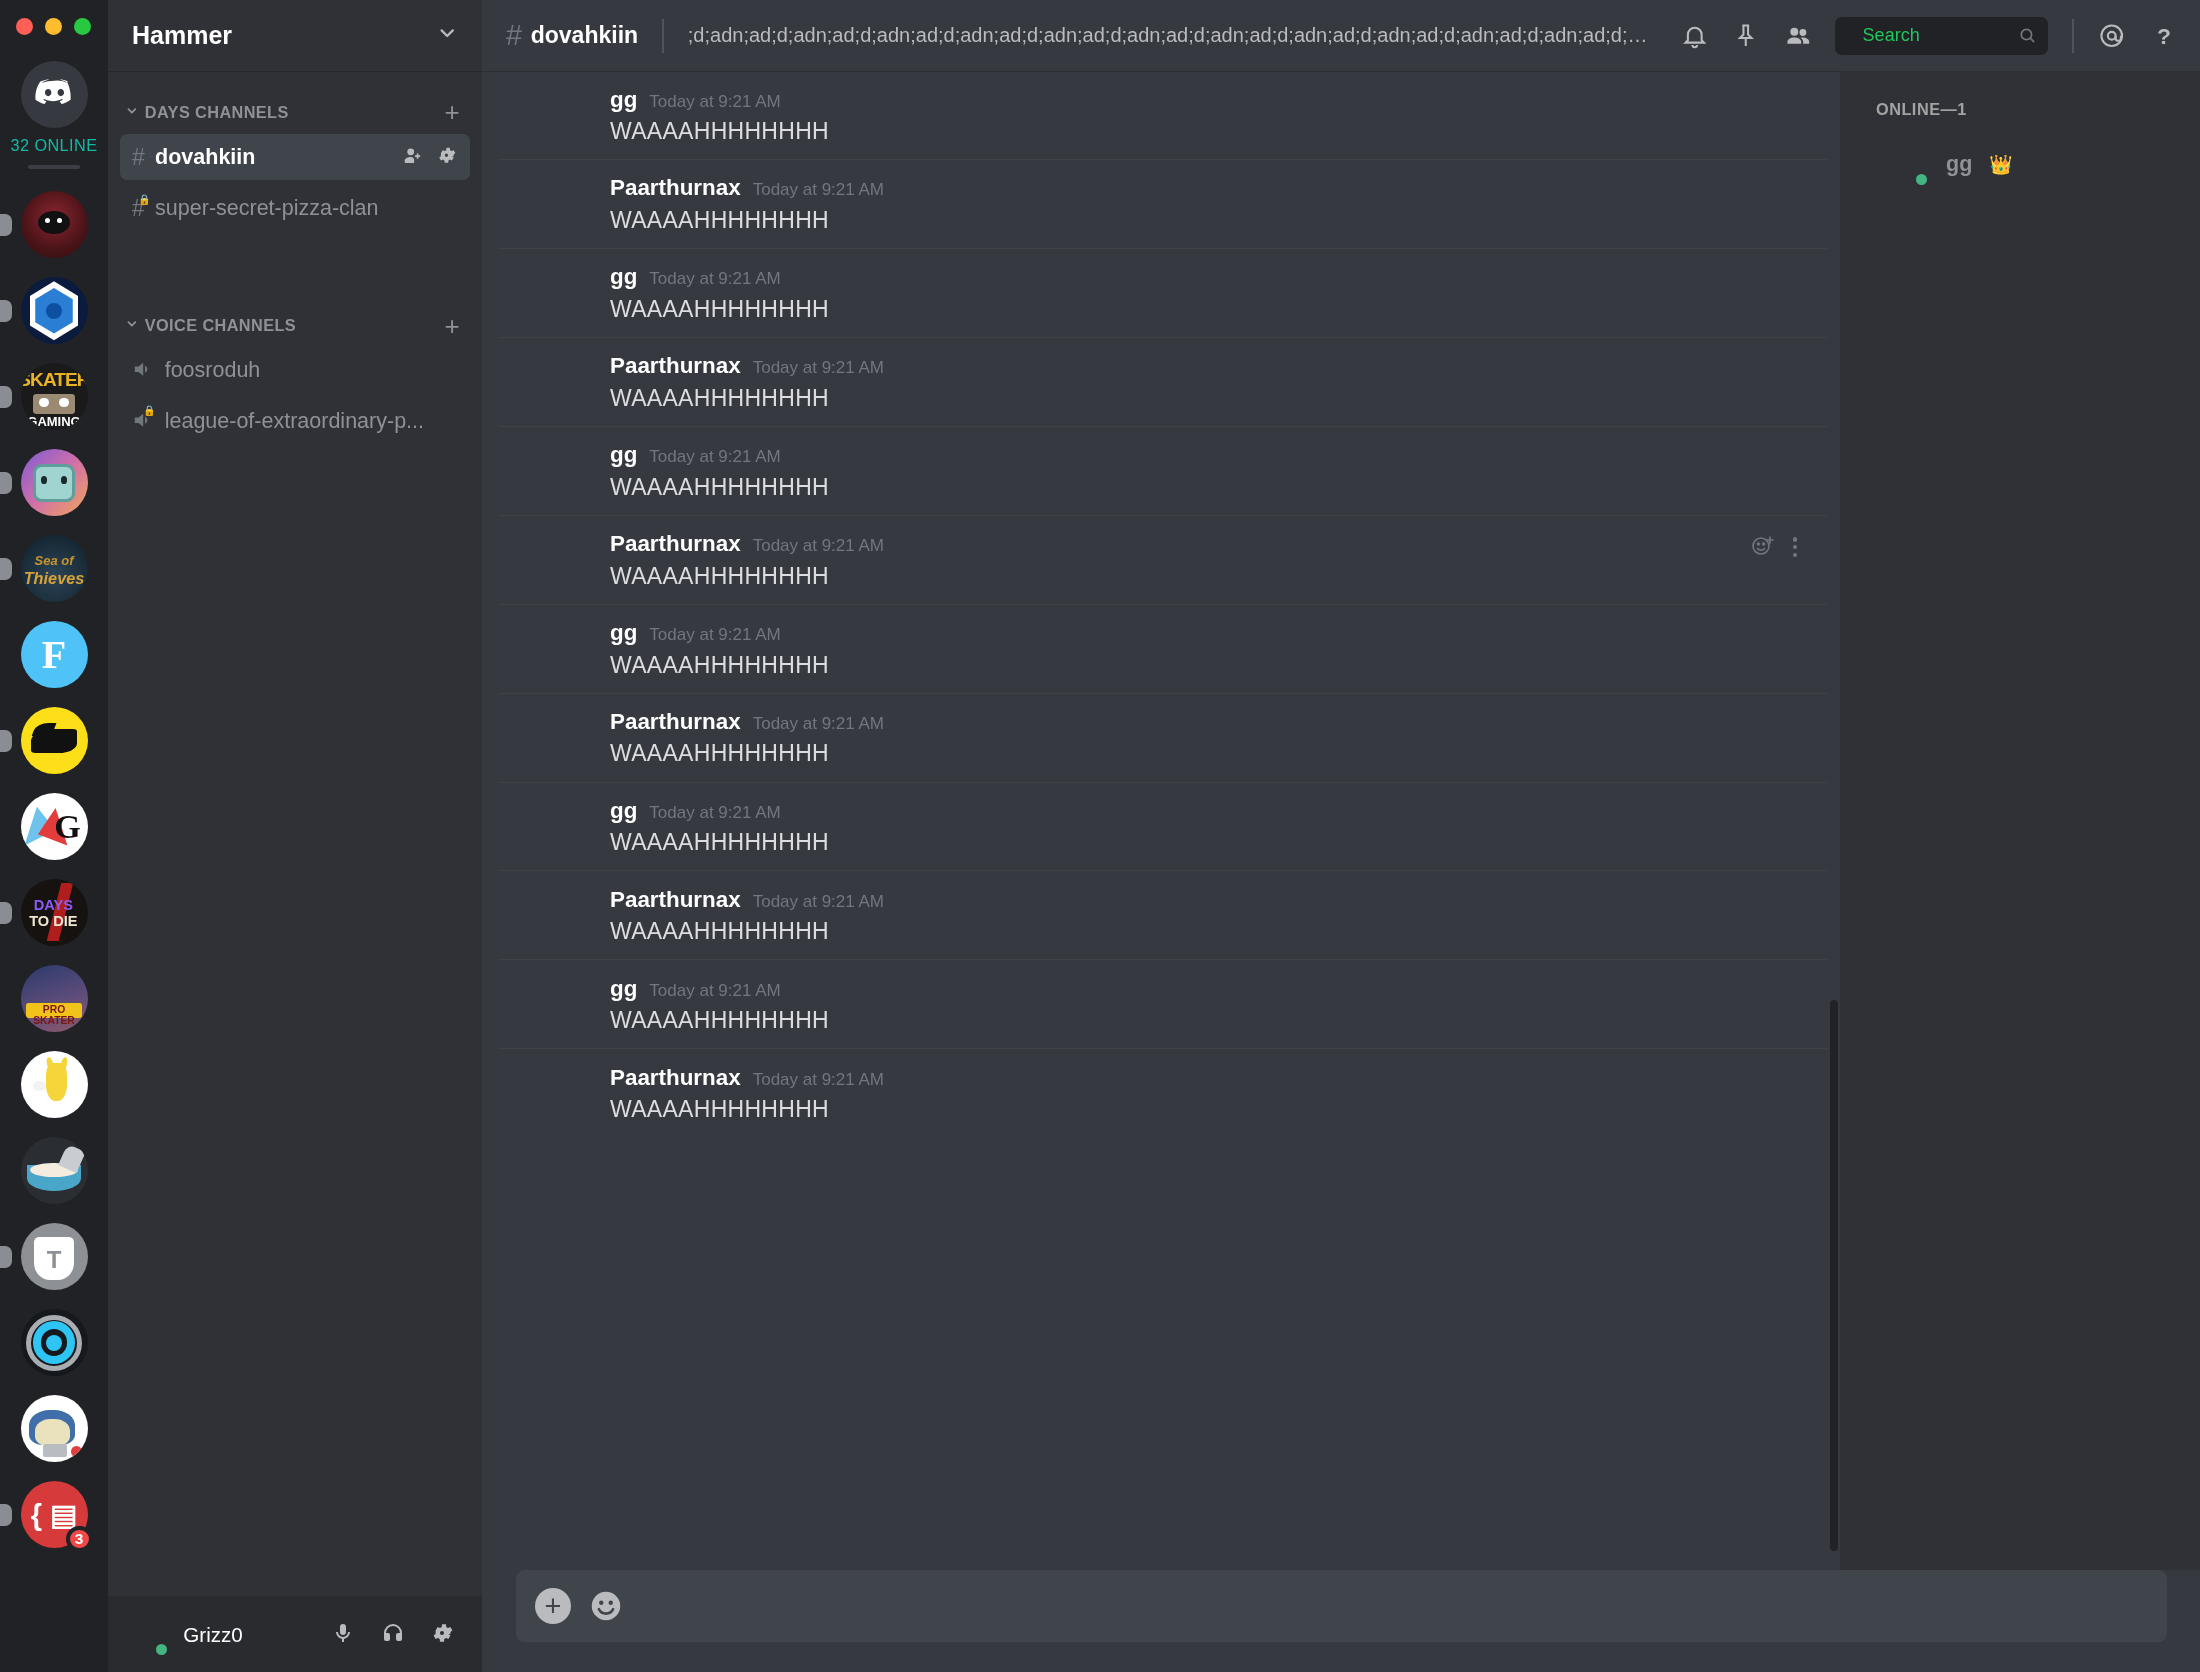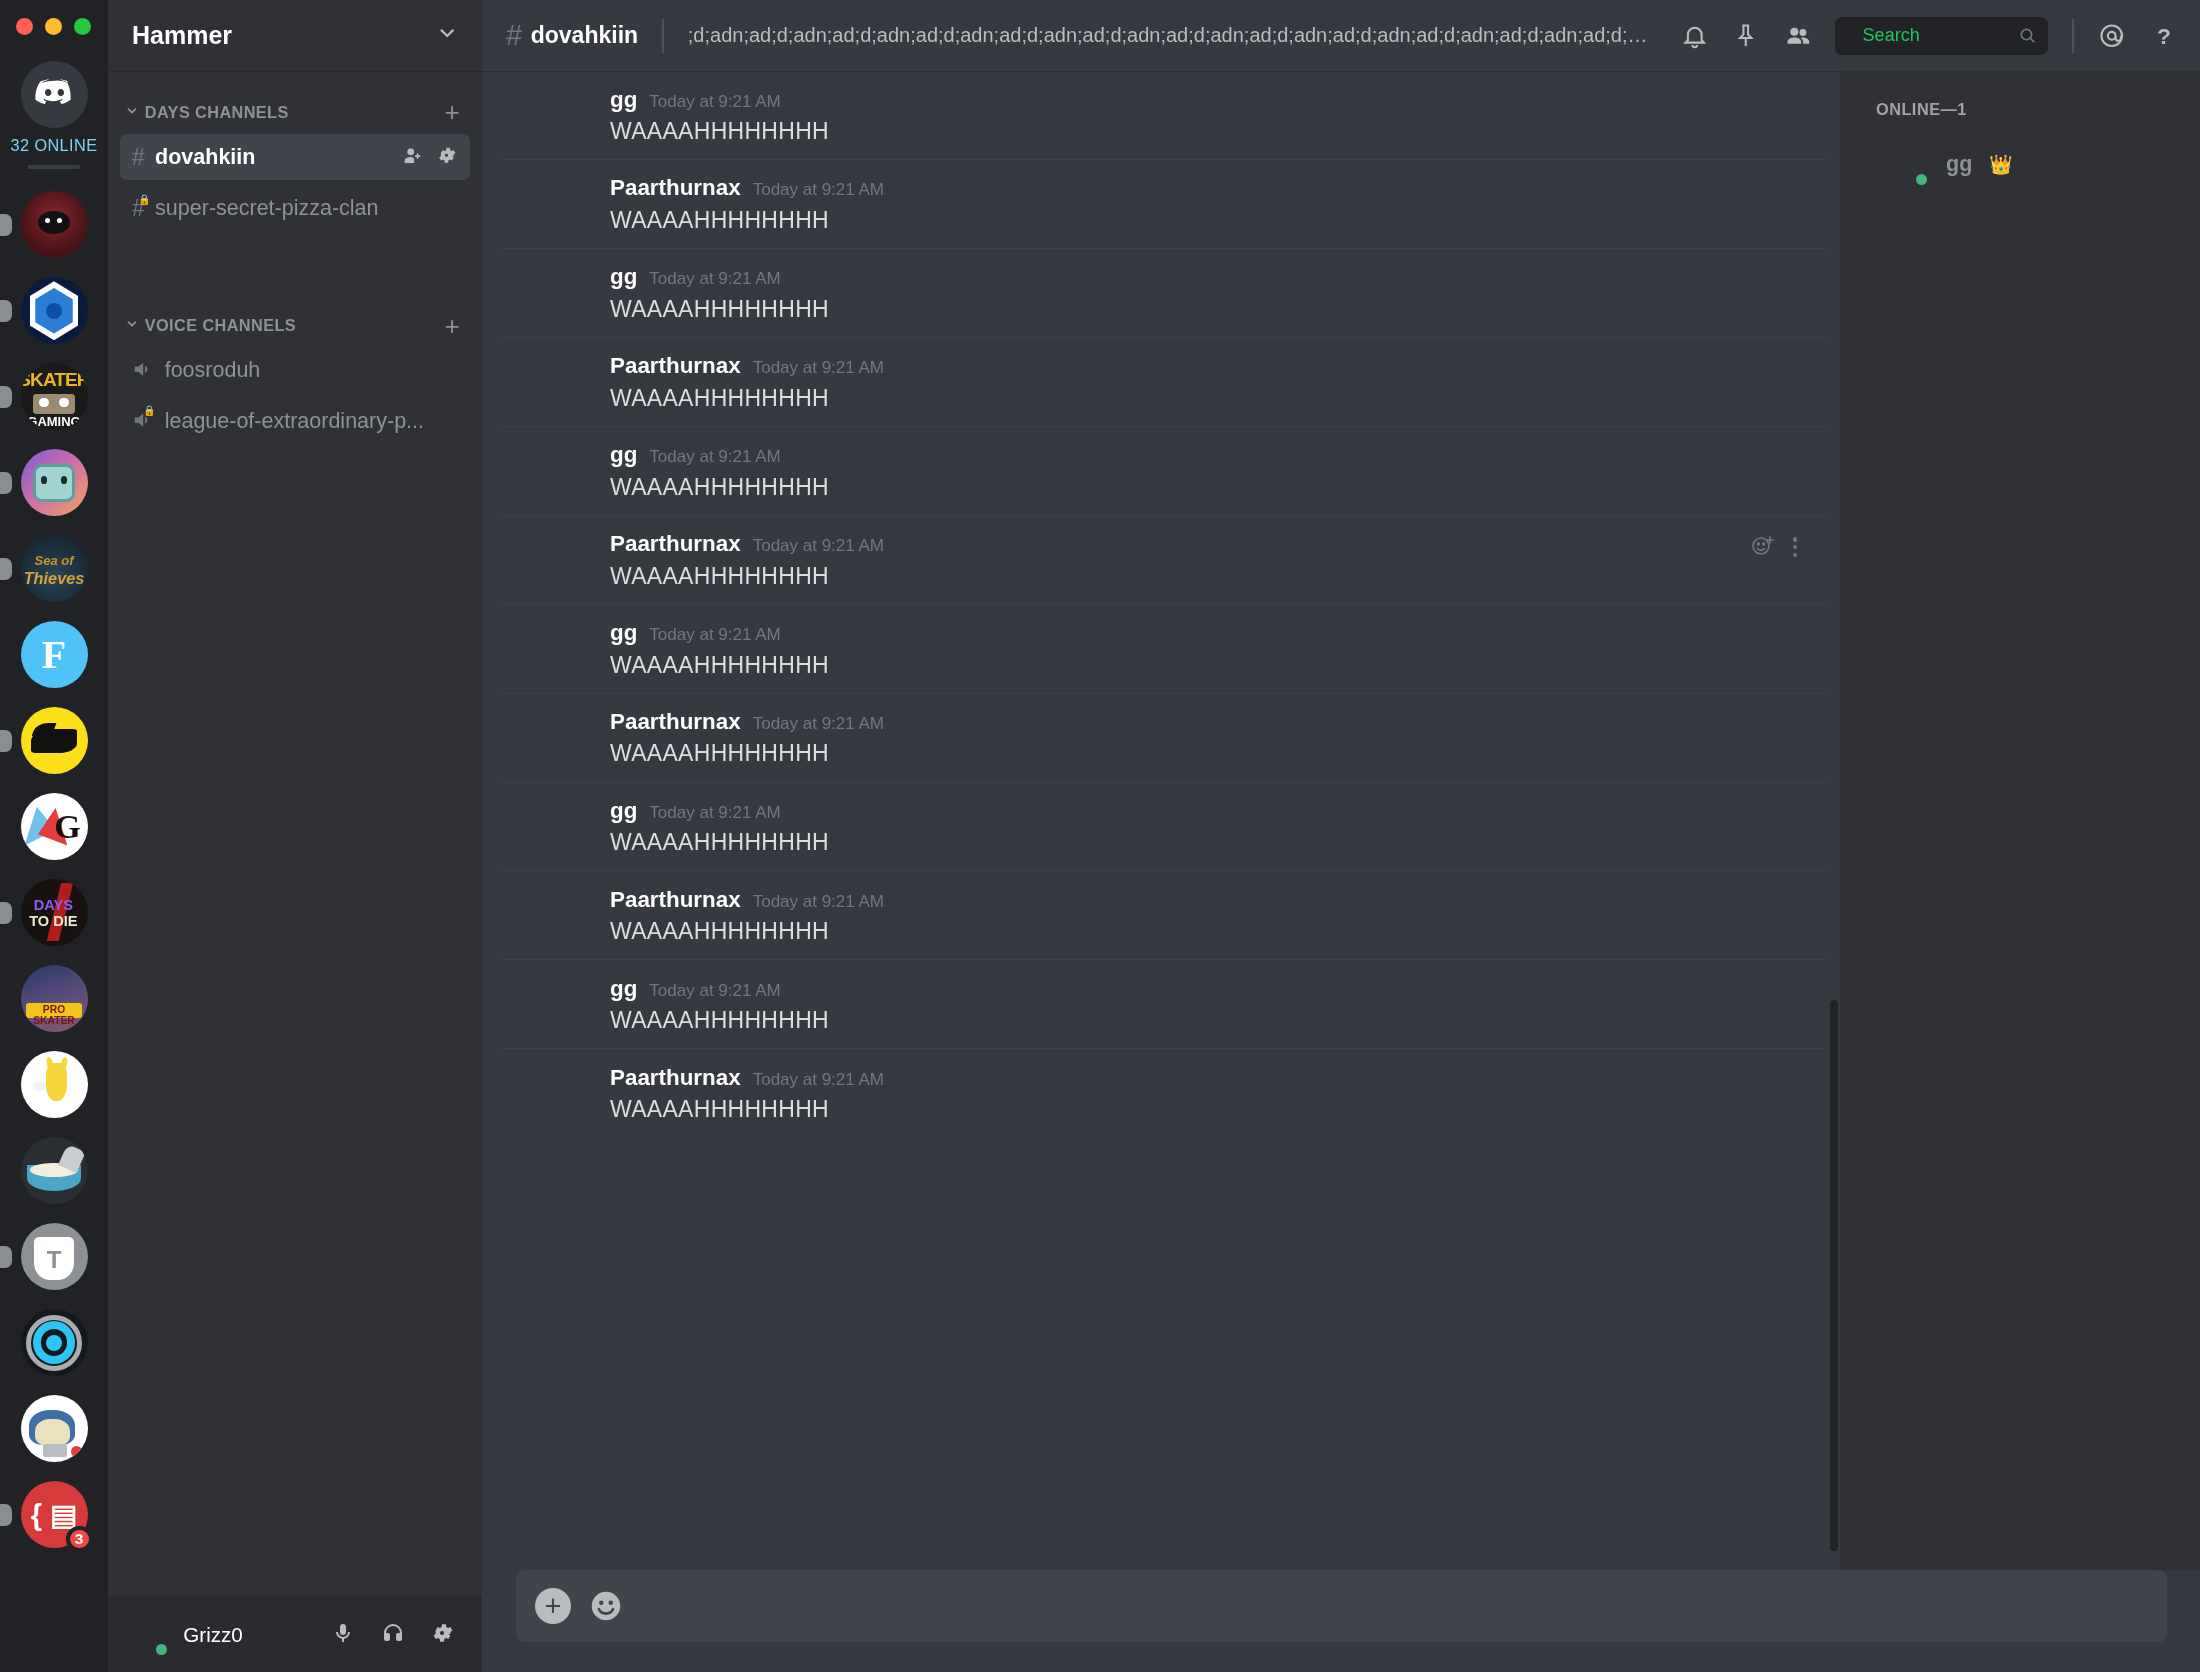--- a/index.html
+++ b/index.html
@@ -29,21 +29,21 @@
     overflow: hidden; position: relative;
     display: flex; align-items: center; justify-content: center;
     font-weight: bold; color: #fff; flex: 0 0 67px;
   }
   .server-slot { position: relative; margin-bottom: 19px; display:flex; align-items:center; justify-content:center; width:108px; }
   .pill {
     position: absolute; left: 0; width: 12px; height: 22.4px;
     background: #8a8e94; border-radius: 0 6.9px 6.9px 0;
   }
   .online-count {
-    color: #7dd3fc; font-size: 16.3px; letter-spacing: 0.4px;
+    color: #14b8a6; font-size: 16.3px; letter-spacing: 0.4px;
     margin-top: 8.6px; margin-bottom: 10.3px; font-weight: 500;
   }
   .rail-sep { width: 52px; height: 3.4px; background: #3a3d43; border-radius: 1.7px; margin-bottom: 22.4px; }
   .home-icon { background: #36393f; }
   .home-icon svg { width: 41px; height: 41px; }
 
   .badge {
     position: absolute; right: 15.5px; bottom: -3.4px;
     background: #f04747; color: #fff; font-size: 15.5px; font-weight: 700;
     min-width: 26px; height: 26px; border-radius: 13px;

